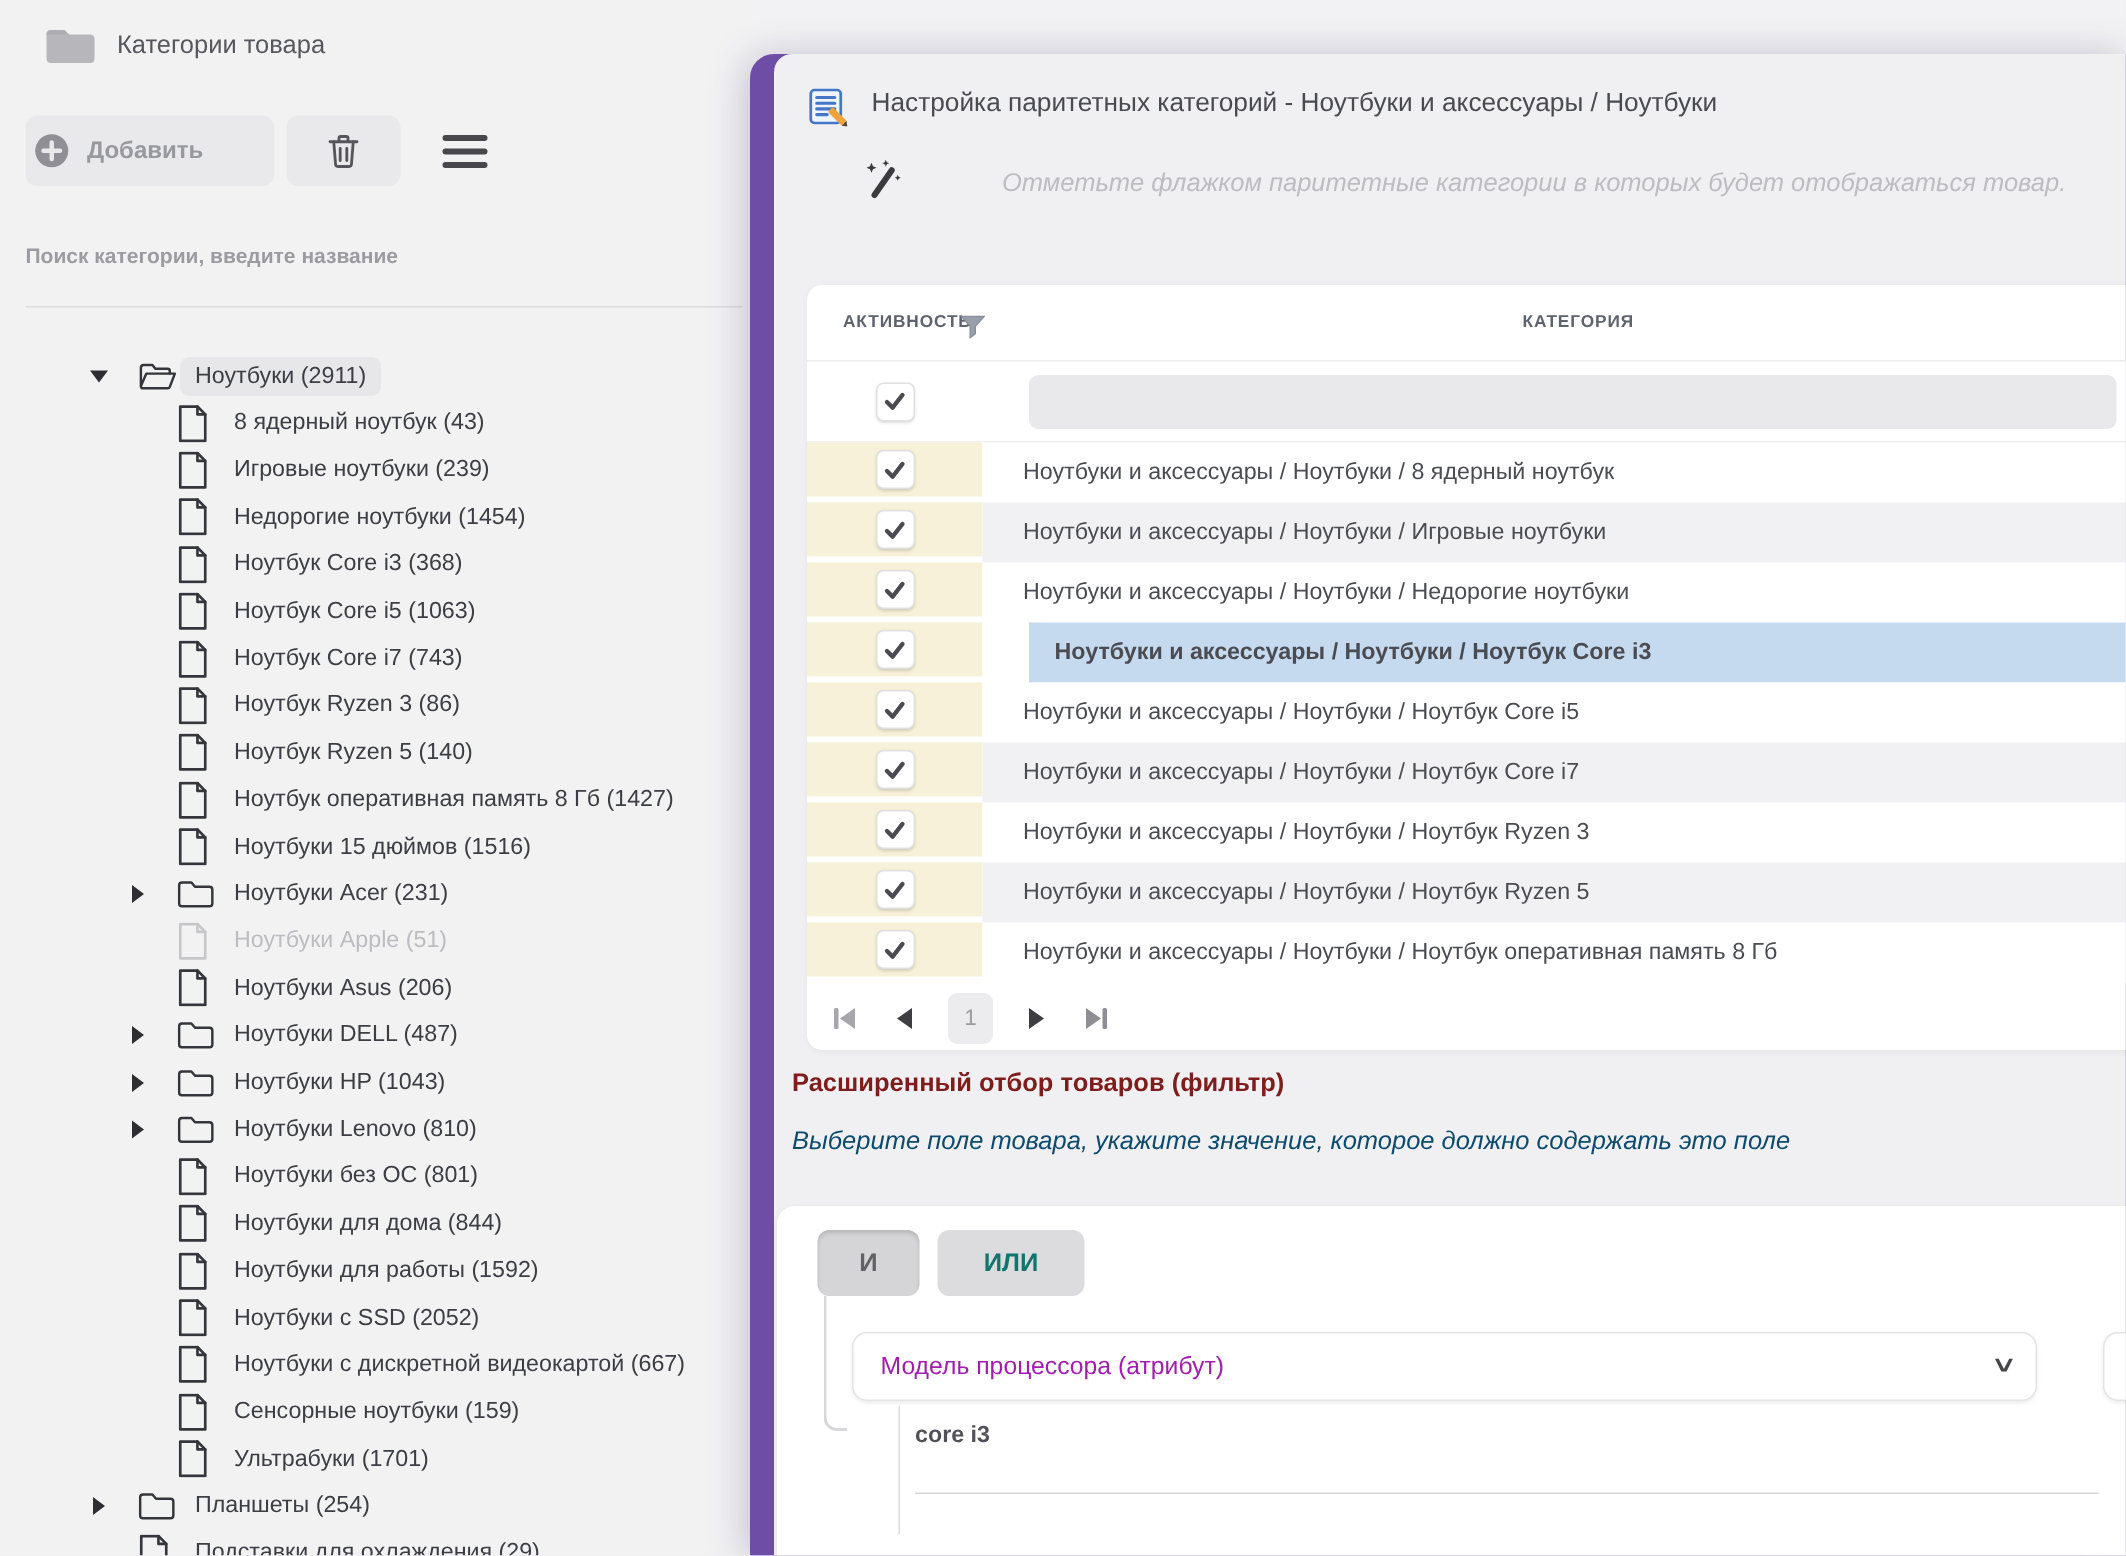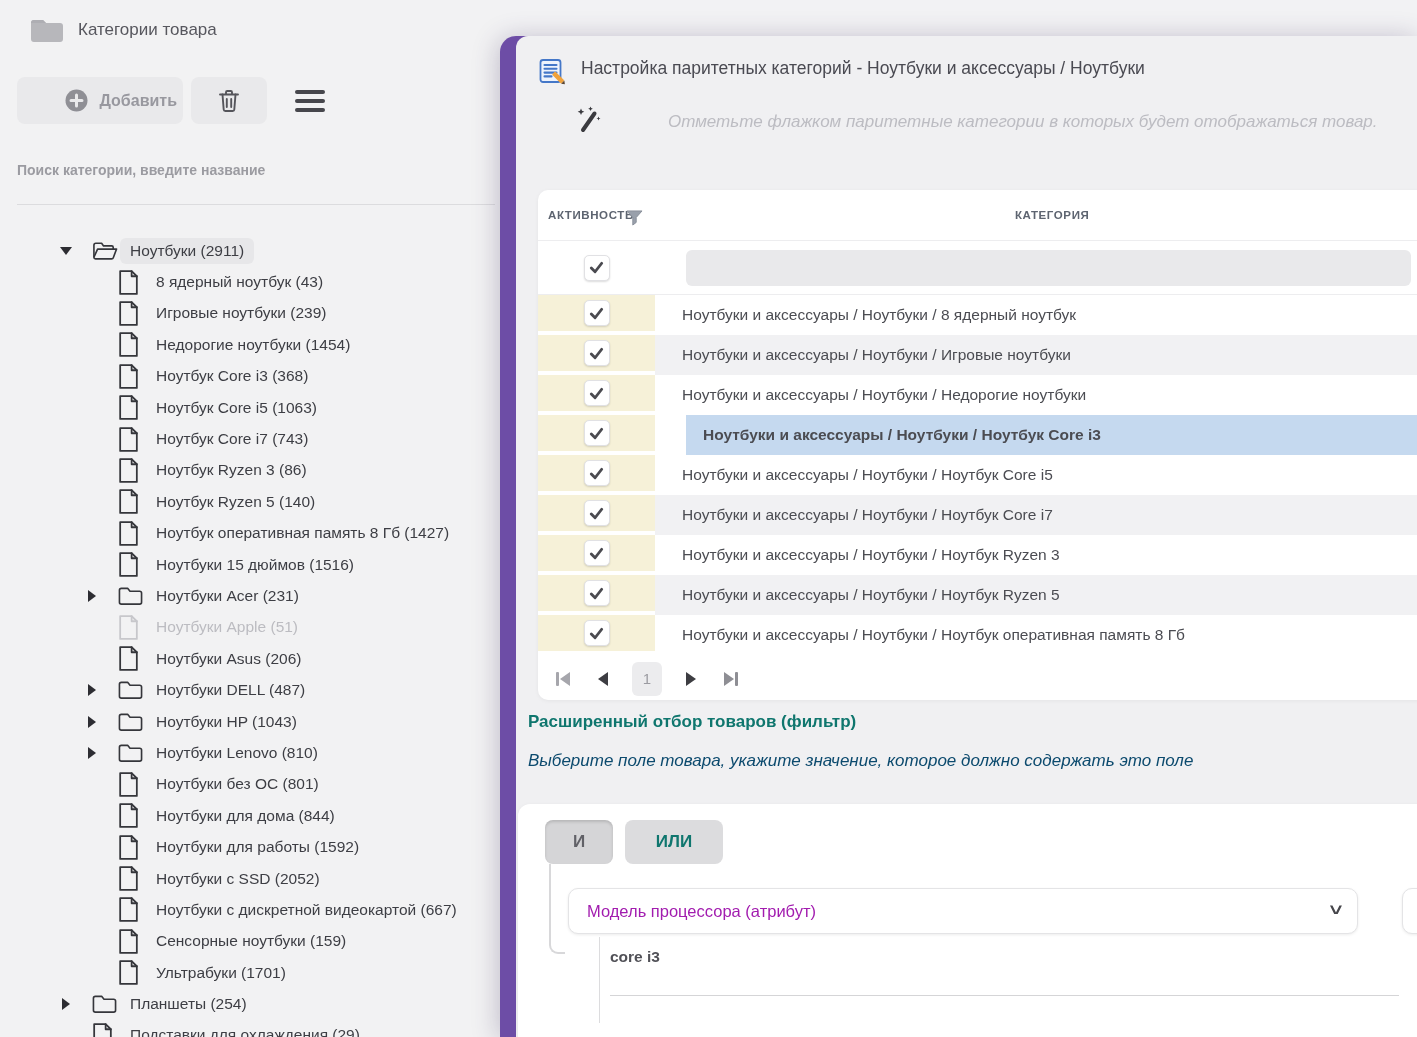--- a/index.html
+++ b/index.html
@@ -7,21 +7,21 @@
     width:1417px;height:1037px;overflow:hidden;position:relative;
     background:#f2f2f4;font-family:"Liberation Sans",sans-serif;
     -webkit-font-smoothing:antialiased;
   }
   
   .sidebar{position:absolute;left:0;top:0;width:500px;height:1037px;background:#f2f2f3}
   .sb-header{position:absolute;top:16px;left:30px;display:flex;align-items:center;gap:14px}
   .sb-title{font-size:17px;color:#57575e}
   .toolbar{position:absolute;top:77px;left:17px;display:flex;align-items:center}
   .btn-add{width:166px;height:47px;background:#e9e9eb;border:none;border-radius:8px;
-    display:flex;align-items:center;justify-content:flex-end;gap:12px;cursor:pointer;
+    display:flex;align-items:center;justify-content:flex-start;gap:12px;cursor:pointer;
     color:#98989f;font-size:16px;font-weight:700;font-family:inherit}
   .btn-trash{width:76px;height:47px;background:#e9e9eb;border:none;border-radius:8px;margin-left:8px;
     display:flex;align-items:center;justify-content:center;cursor:pointer}
   .hamburger{margin-left:28px;display:flex;flex-direction:column;gap:5px;cursor:pointer}
   .hamburger i{display:block;width:30px;height:4px;background:#47474c;border-radius:2px}
   .search-input{position:absolute;top:162px;left:17px;width:478px;background:transparent;border:none;outline:none;
     border-bottom:1px solid #dcdcde;padding:0 0 26px 0;font:700 14px "Liberation Sans",sans-serif;color:#15803d}
   .search-input::placeholder{color:#9b9ba1}
   .tree{position:absolute;top:235px;left:0;right:0;bottom:0;overflow:hidden}
   .tree-row{height:31.4px;display:flex;align-items:center;font-size:15.5px;color:#3d3e44;cursor:pointer;white-space:nowrap}
@@ -41,21 +41,21 @@
     border-radius:16px 0 0 0;padding-left:16px;box-shadow:-2px 2px 26px rgba(64,52,96,.28)}
   .modal-body{position:relative;width:100%;height:100%;background:#f0f0f2;border-radius:12px 0 0 0}
   .m-title{position:absolute;left:22px;top:22px;display:flex;gap:14px}
   .m-title-text{font-size:17.5px;color:#4a4a52}
   .wand{position:absolute;left:57px;top:68px}
   .m-hint{position:absolute;left:152px;top:76px;font-style:italic;font-size:17px;color:#bcbcc2}
   
   .tcard{position:absolute;left:22px;top:154px;right:-12px;height:510px;background:#fff;
     border-radius:10px;box-shadow:0 1px 4px rgba(0,0,0,.05)}
   .t-head{height:50px;display:flex;align-items:center;border-bottom:1px solid #ededef;position:relative}
-  .col-active{margin-left:10px;font-size:11.5px;font-weight:700;letter-spacing:.6px;color:#5d6470;display:flex;align-items:center}
+  .col-active{margin-left:24px;font-size:11.5px;font-weight:700;letter-spacing:.6px;color:#5d6470;display:flex;align-items:center}
   .col-active svg{margin-left:-8px;margin-top:6px}
   .col-category{position:absolute;left:477px;font-size:11.5px;font-weight:700;letter-spacing:.6px;color:#5d6470}
   .t-row{display:flex;height:40px}
   .t-row.special{height:53px;border-bottom:1px solid #ededef}
   .cb-cell{width:117px;flex:none;display:flex;align-items:center;justify-content:center;background:#f6f1d8;border-bottom:4px solid #fff}
   .t-row.special .cb-cell{background:#fff;border-bottom:none}
   .checkbox{width:24px;height:24px;background:#fff;border:1px solid #e1e1e4;border-radius:5px;
     box-shadow:0 1px 2px rgba(0,0,0,.14);display:flex;align-items:center;justify-content:center;cursor:pointer}
   .cat-cell{flex:1;display:flex;align-items:center;font-size:15.5px;color:#4b4c52;background:#fff}
   .t-row.stripe .cat-cell{background:#f1f1f3}
@@ -68,21 +68,21 @@
   .pg-btn{border:none;background:transparent;padding:4px;display:flex;align-items:center;gap:1px;cursor:pointer}
   .tri-l{width:0;height:0;border-top:7px solid transparent;border-bottom:7px solid transparent;border-right:10px solid #3d3d42}
   .tri-r{width:0;height:0;border-top:7px solid transparent;border-bottom:7px solid transparent;border-left:10px solid #3d3d42}
   .pg-btn.gray .tri-l{border-right-color:#a6a6ac}
   .pg-btn.gray .tri-r{border-left-color:#8e8e94}
   .pg-bar{width:3px;height:14px;background:#a6a6ac;border-radius:1px}
   .pg-btn.gray2 .pg-bar{background:#8e8e94}
   .pg-page{width:30px;height:34px;background:#ececee;border-radius:6px;display:flex;align-items:center;justify-content:center;
     font-size:15px;color:#9b9ba1;cursor:pointer}
   
-  .f-heading{position:absolute;left:12px;top:676px;font-size:17px;font-weight:700;color:#0f766e}
+  .f-heading{position:absolute;left:12px;top:676px;font-size:17px;font-weight:700;color:#7f1d1d}
   .f-hint{position:absolute;left:12px;top:715px;font-style:italic;font-size:17px;color:#0c4a6e}
   .fcard{position:absolute;left:2px;top:768px;right:-12px;bottom:0;background:#fff;border-radius:12px 12px 0 0;
     box-shadow:0 1px 4px rgba(0,0,0,.05)}
   .btn-and{position:absolute;left:27px;top:16px;width:68px;height:44px;border:none;border-radius:8px;cursor:pointer;
     background:#d5d5d7;box-shadow:inset 0 2px 3px rgba(0,0,0,.14);color:#616167;font:700 17px "Liberation Sans",sans-serif}
   .btn-or{position:absolute;left:107px;top:16px;width:98px;height:44px;border:none;border-radius:8px;cursor:pointer;
     background:#dcdcde;color:#0f766e;font:700 17px "Liberation Sans",sans-serif}
   .elbow{position:absolute;left:31px;top:60px;width:14px;height:88px;
     border-left:2px solid #d8d8da;border-bottom:2px solid #d8d8da;border-bottom-left-radius:9px}
   .f-select{position:absolute;left:50px;top:84px;width:788px;height:44px;background:#fff;border:1px solid #e4e4e6;

